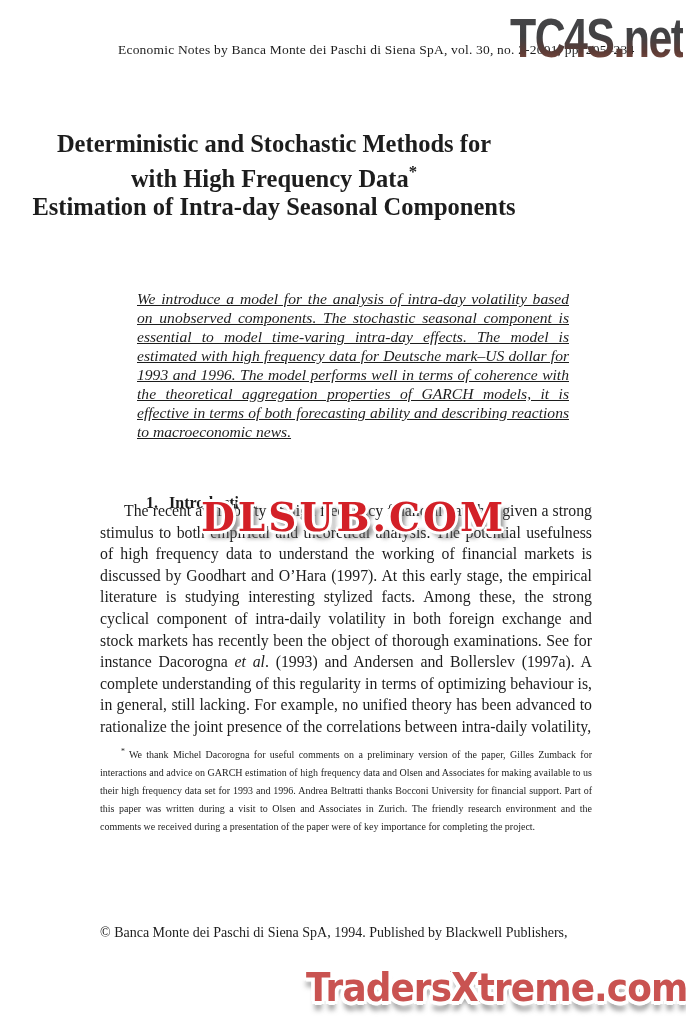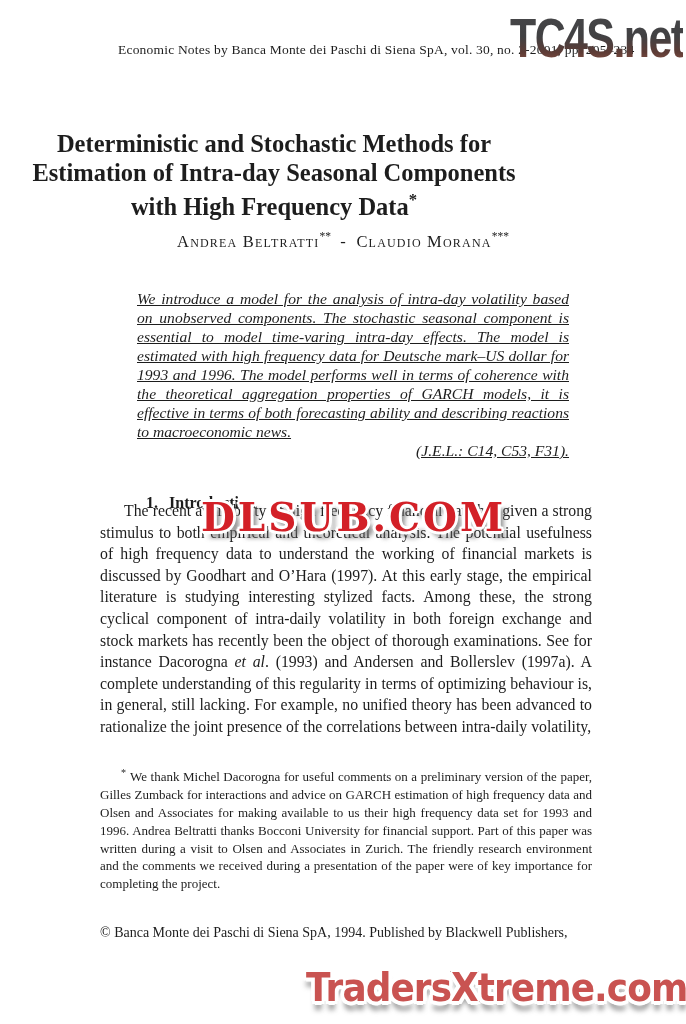--- a/index.html
+++ b/index.html
@@ -64,21 +64,21 @@
   }
 
   .intro-paragraph {
     position:absolute; top:500px; left:100px; width:492px;
     font-size:15.8px; line-height:21.6px; text-align:justify; text-indent:24px;
   }
   .intro-paragraph .etal { font-style:italic; }
 
   .footnotes {
     position:absolute; top:743px; left:100px; width:492px;
-    font-size:13px; line-height:17.8px; text-align:justify;margin-top:21px;
+    font-size:10px; line-height:17.8px; text-align:justify;
   }
   .footnote { margin:0; text-indent:21px; }
   .footnote sup { font-size:78%; margin-right:4px; }
 
   .copyright-line {
     position:absolute; top:925px; left:100px; font-size:14px; white-space:nowrap;
   }
 
   
   .wm-bottom {
@@ -98,33 +98,27 @@
 <body>
 
 <div class="page">
 
   <div class="journal-line">Economic Notes by Banca Monte dei Paschi di Siena SpA, vol. 30, no. 2-2001, pp. 205–234</div>
 
   <div class="wm-top">TC4S.net</div>
 
   <div class="paper-title">
     <div>Deterministic and Stochastic Methods for</div>
+    <div><span>with High Frequency Data</span><sup>*</sup></div>
     <div>Estimation of Intra-day Seasonal Components</div>
-    <div><span>with High Frequency Data</span><sup>*</sup></div>
   </div>
 
-  <div class="authors-line">
-    <span>Andrea Beltratti</span><sup>**</sup>
-    <span class="author-sep">-</span>
-    <span>Claudio Morana</span><sup>***</sup>
-  </div>
 
   <div class="abstract-block">
     <p>We introduce a model for the analysis of intra-day volatility based on unobserved components. The stochastic seasonal component is essential to model time-varing intra-day effects. The model is estimated with high frequency data for Deutsche mark–US dollar for 1993 and 1996. The model performs well in terms of coherence with the theoretical aggregation properties of GARCH models, it is effective in terms of both forecasting ability and describing reactions to macroeconomic news.</p>
-    <p class="jel-line">(J.E.L.: C14, C53, F31).</p>
   </div>
 
   <div class="section-heading">
     <span class="num">1.</span><span>Introduction</span>
   </div>
 
   <div class="wm-mid">DLSUB.COM</div>
 
   <div class="intro-paragraph">
     <span>The recent availability of high frequency financial data has given a strong stimulus to both empirical and theoretical analysis. The potential usefulness of high frequency data to understand the working of financial markets is discussed by Goodhart and O’Hara (1997). At this early stage, the empirical literature is studying interesting stylized facts. Among these, the strong cyclical component of intra-daily volatility in both foreign exchange and stock markets has recently been the object of thorough examinations. See for instance Dacorogna </span><span class="etal">et al</span><span>. (1993) and Andersen and Bollerslev (1997a). A complete understanding of this regularity in terms of optimizing behaviour is, in general, still lacking. For example, no unified theory has been advanced to rationalize the joint presence of the correlations between intra-daily volatility,</span>

